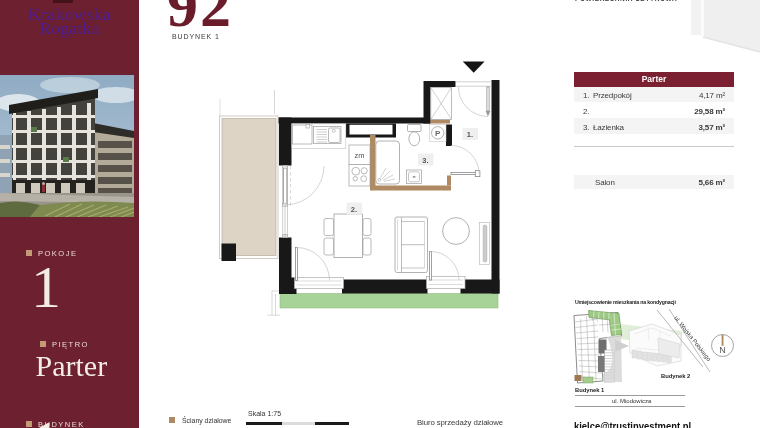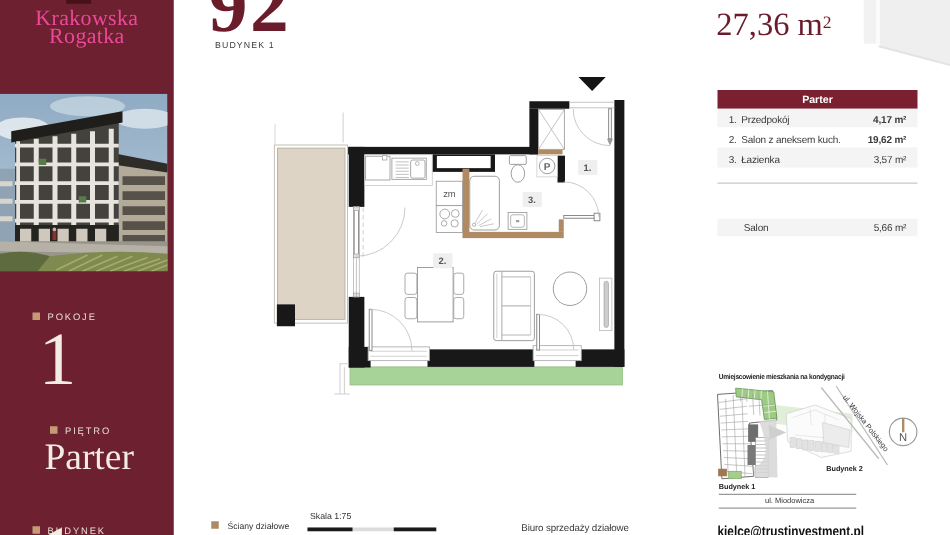--- a/index.html
+++ b/index.html
@@ -9,21 +9,21 @@
   .serif{font-family:"Liberation Serif",serif}
 </style>
 </head>
 <body>
 <div class="page">
 
 <div class="abs" style="left:0;top:0;width:139px;height:428px;background:#6c2030"></div>
 
 <div class="abs" style="left:53px;top:0;width:20px;height:2.5px;background:#471119"></div>
 
-<div class="abs serif" style="left:0;top:8px;width:139px;text-align:center;color:#ec4899;font-size:17.5px;line-height:13.5px;letter-spacing:0.3px">Krakowska<br>Rogatka</div>
+<div class="abs serif" style="left:0;top:8px;width:139px;text-align:center;color:#4c1d95;font-size:17.5px;line-height:13.5px;letter-spacing:0.3px">Krakowska<br>Rogatka</div>
 
 <svg class="abs" style="left:0;top:75px" width="134" height="142" viewBox="0 0 134 142">
   <defs>
     <linearGradient id="sky" x1="0" y1="0" x2="0" y2="1">
       <stop offset="0" stop-color="#8fabc3"></stop>
       <stop offset="0.6" stop-color="#a9bfd2"></stop>
       <stop offset="1" stop-color="#c6d4dd"></stop>
     </linearGradient>
   </defs>
   <rect x="0" y="0" width="134" height="142" fill="url(#sky)"></rect>
@@ -99,54 +99,52 @@
 <div class="abs" style="left:26px;top:420px;color:#e9dfd3;font-size:7.5px;letter-spacing:1.5px"><span style="display:inline-block;width:6px;height:6px;background:#c59a76;margin-right:6px"></span>BUDYNEK</div>
 
 <div class="abs serif" style="left:31px;top:412px;color:#f3ece2;font-size:60px;line-height:1">1</div>
 
 <div class="abs serif" style="left:167px;top:-26.5px;color:#6b1c2b;font-size:62px;font-weight:bold;line-height:1;letter-spacing:2px">92</div>
 
 <div class="abs" style="left:172px;top:32.5px;color:#3b3b3b;font-size:7px;letter-spacing:0.9px">BUDYNEK 1</div>
 
 <div class="abs" style="left:575px;top:-5px;color:#3b3b3b;font-size:6.5px;font-weight:bold;letter-spacing:0.6px">POWIERZCHNIA UŻYTKOWA</div>
 
-<div class="abs serif" style="left:573px;top:4.5px;color:#6b1c2b;font-size:26px;white-space:nowrap">27,36 m<span style="font-size:14px;vertical-align:6px">2</span></div>
 
 <svg class="abs" style="left:660px;top:0" width="100" height="60" viewBox="0 0 100 60">
   <polygon points="43,0 100,0 100,52 43,37" fill="#efeff0"></polygon>
   <polygon points="31,0 41,0 41,35 31,35" fill="#f2f2f3"></polygon>
   <polygon points="41,0 44,0 44,37 41,36" fill="#fbfbfb"></polygon>
   <path d="M43 37 L100 52" stroke="#e3e3e5" stroke-width="1.5" fill="none"></path>
 </svg>
 
 <div class="abs" style="left:574px;top:72px;width:160px;height:15px;background:#7a2030;color:#fff;font-size:8.5px;font-weight:bold;text-align:center;line-height:15px">Parter</div>
 
 <div class="abs" style="left:574px;top:87px;width:160px;height:14.5px;background:#f4f4f4;font-size:8px;letter-spacing:-0.15px;color:#3a3a3a;line-height:18px">
       <span style="position:absolute;left:9px">1.</span>
       <span style="position:absolute;left:19px">Przedpokój</span>
-      <span style="position:absolute;right:9px;font-weight:bold">4,17 m²</span>
+      <span style="position:absolute;right:9px;font-weight:normal">4,17 m²</span>
     </div>
 
 <div class="abs" style="left:574px;top:101.5px;width:160px;height:16.5px;background:#ffffff;font-size:8px;letter-spacing:-0.15px;color:#3a3a3a;line-height:19.5px">
       <span style="position:absolute;left:9px">2.</span>
-      <span style="position:absolute;left:19px">Salon z aneksem kuch.</span>
-      <span style="position:absolute;right:9px;font-weight:bold">19,62 m²</span>
+      <span style="position:absolute;right:9px;font-weight:bold">29,58 m²</span>
     </div>
 
 <div class="abs" style="left:574px;top:118px;width:160px;height:15.5px;background:#f4f4f4;font-size:8px;letter-spacing:-0.15px;color:#3a3a3a;line-height:19px">
       <span style="position:absolute;left:9px">3.</span>
       <span style="position:absolute;left:19px">Łazienka</span>
-      <span style="position:absolute;right:9px;font-weight:normal">3,57 m²</span>
+      <span style="position:absolute;right:9px;font-weight:bold">3,57 m²</span>
     </div>
 
 <div class="abs" style="left:574px;top:146px;width:160px;height:1px;background:#c9c9c9"></div>
 
 <div class="abs" style="left:574px;top:174.5px;width:160px;height:14px;background:#f4f4f4;font-size:8px;letter-spacing:-0.15px;color:#3a3a3a;line-height:16.5px">
       <span style="position:absolute;left:21px">Salon</span>
-      <span style="position:absolute;right:9px;font-weight:normal">5,66 m²</span>
+      <span style="position:absolute;right:9px;font-weight:bold">5,66 m²</span>
     </div>
 
 <svg class="abs" style="left:0;top:0" width="760" height="428" viewBox="0 0 760 428" fill="none">
 
 <g>
   <rect x="219.5" y="116" width="58.5" height="142.5" fill="#ffffff" stroke="#c6bfb3" stroke-width="0.8"></rect>
   <rect x="222" y="118.5" width="54" height="137" fill="#ded4c5" stroke="#b3aca0" stroke-width="0.7"></rect>
 </g>
 
 <g>

